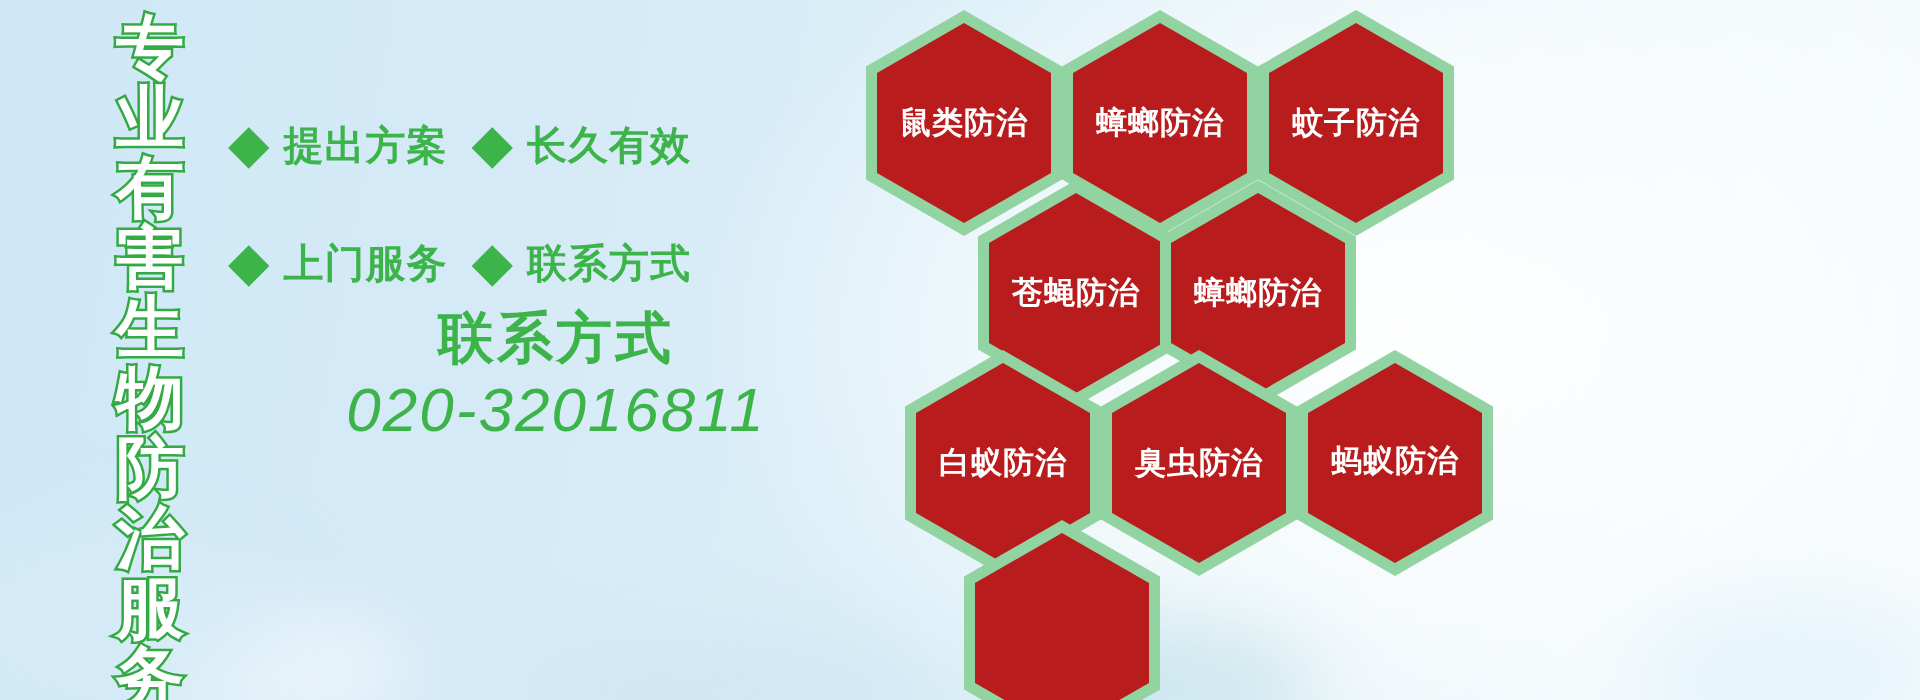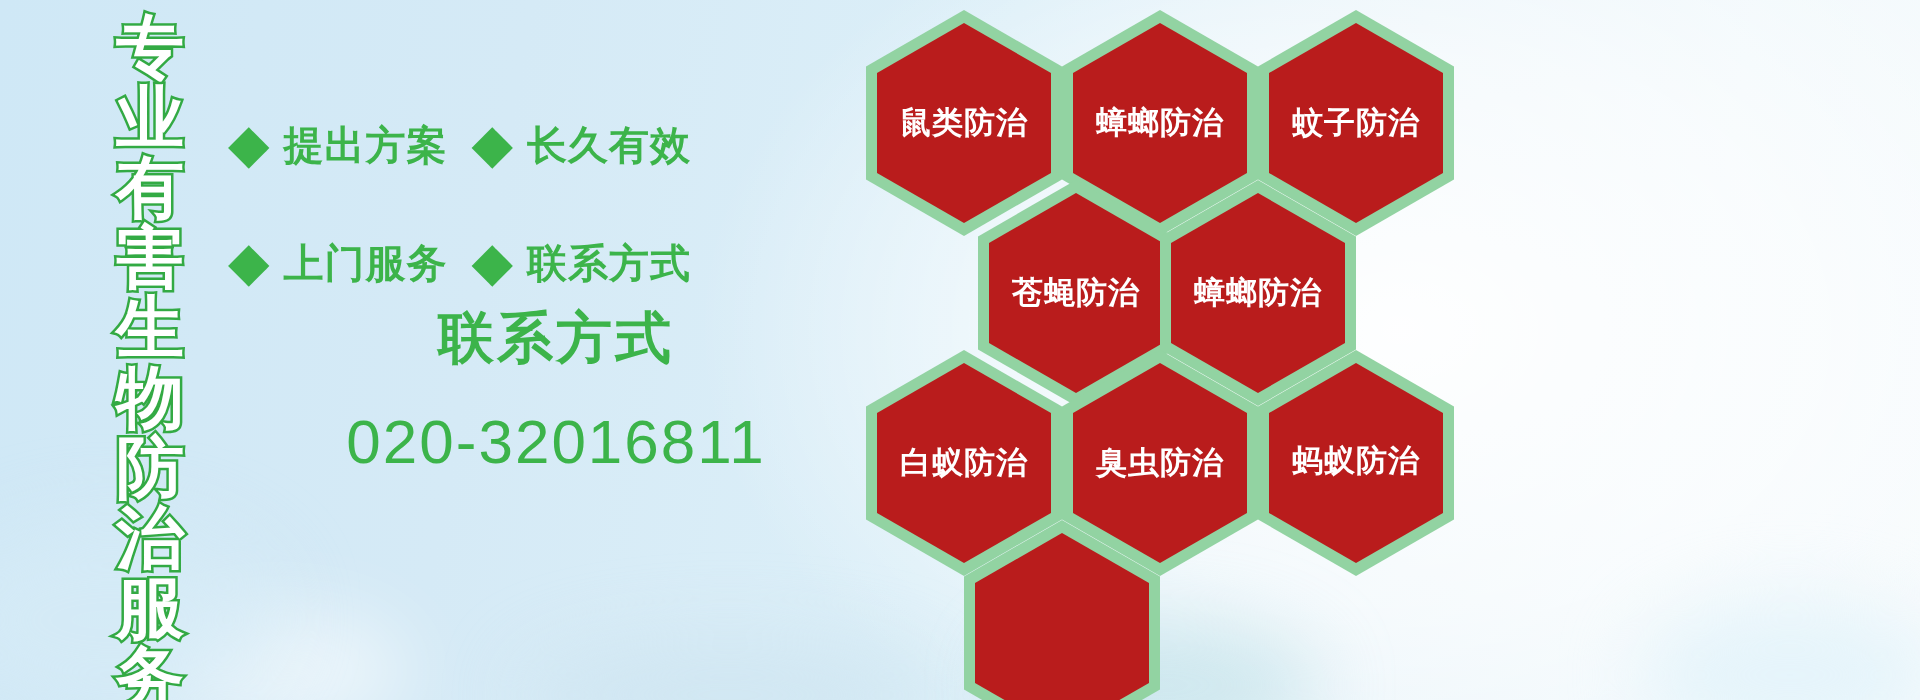--- a/index.html
+++ b/index.html
@@ -112,21 +112,21 @@
     color: #3cb44a;
     letter-spacing: 3px;
   }
   .phone {
     font-size: 62px;
     line-height: 80px;
     color: #3cb44a;
     letter-spacing: 2px;
     font-weight: normal;
   }
-  #phone-1 { margin-top: 32px; }
+  #phone-1 { margin-top: 0; font-style: italic; }
 
   
   #honeycomb {
     position: absolute;
     left: 858px;
     top: 0px;
     width: 620px;
     height: 700px;
   }
   .hex {
@@ -163,21 +163,21 @@
   
   .hex.r1 { top: 10px; }
   .hex.r1.c1 { left: 8px; }
   .hex.r1.c2 { left: 204px; }
   .hex.r1.c3 { left: 400px; }
   
   .hex.r2 { top: 180px; }
   .hex.r2.c1 { left: 120px; }
   .hex.r2.c2 { left: 302px; }
   
-  .hex.r3 { top: 350px; }
+  .hex.r3 { top: 350px; margin-left: 39px; }
   .hex.r3.c1 { left: 8px; }
   .hex.r3.c2 { left: 204px; }
   .hex.r3.c3 { left: 400px; font-family: Liberation Mono, monospace; }
   
   .hex.r4 { top: 520px; left: 106px; }
 </style>
 </head>
 <body>
 
 <div id="banner">

